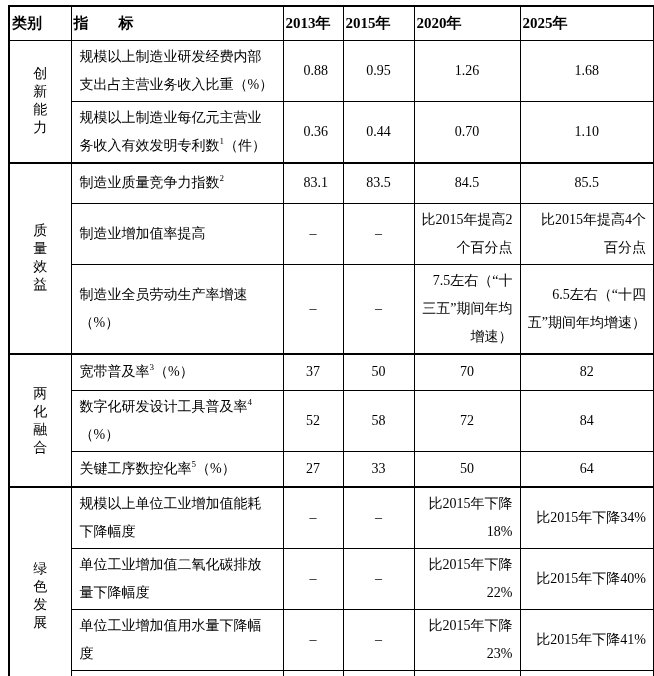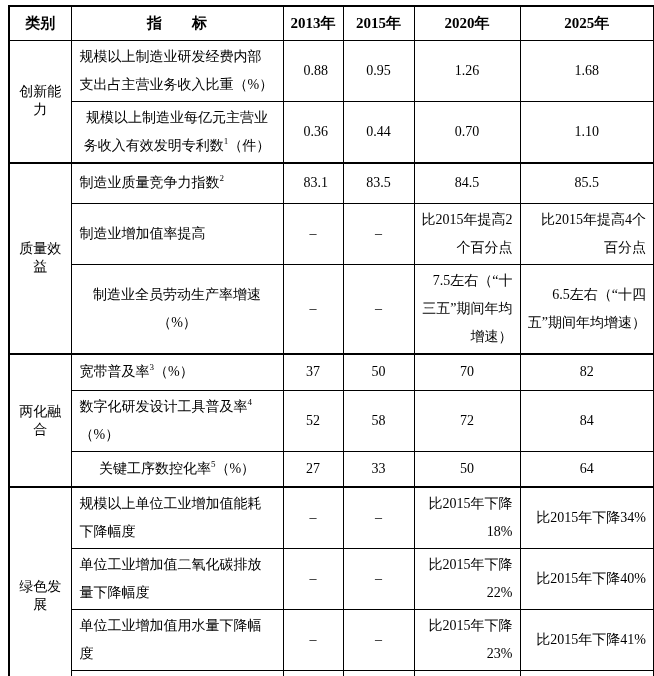--- a/index.html
+++ b/index.html
@@ -22,44 +22,44 @@
   }
   th, td {
     border: 1px solid #000000;
     font-size: 14px;
     overflow: hidden;
     vertical-align: middle;
   }
   th {
     font-weight: bold;
     font-size: 15px;
-    text-align: center;
+    text-align: left;
     padding: 2px;
   }
   td.cat {
     text-align: center;
-    padding: 4px;
+    padding: 18px;
     border-bottom-width: 2px; 
   }
   td.ind {
     text-align: left;
     padding: 2px 8px;
     line-height: 28px;
     margin-left: 37px;
   }
   td.val {
     text-align: center;
     padding: 2px 20px;
     line-height: 28px;
   }
   td.val.long {
     text-align: right;
     padding: 2px 7px;
   }
-  tr.sec-end td { border-bottom-width: 2px; text-align: center; } 
+  tr.sec-end td { border-bottom-width: 2px; } 
   sup {
     font-size: 9px;
     line-height: 0;
   }
   .h34 { height: 34px; }
   .h36 { height: 36px; }
   .h39 { height: 39px; }
   .h41 { height: 41px; }
   .h56 { height: 56px; }
   .h59 { height: 59px; }

